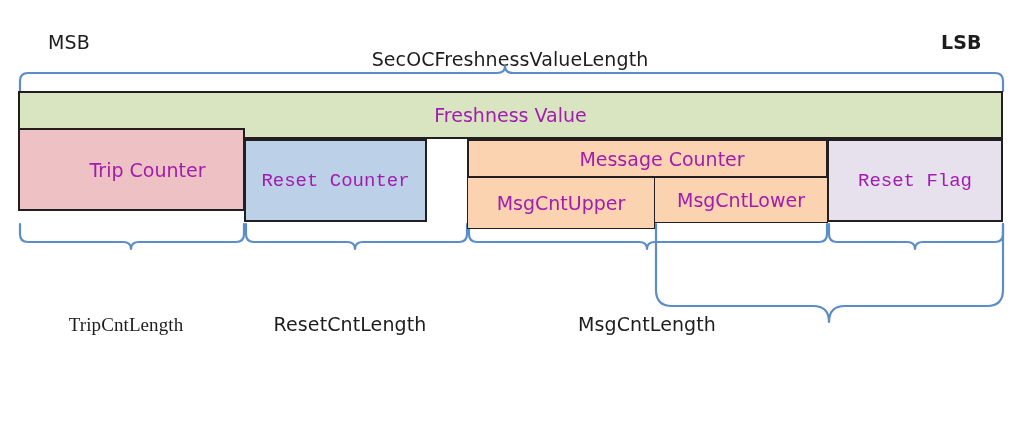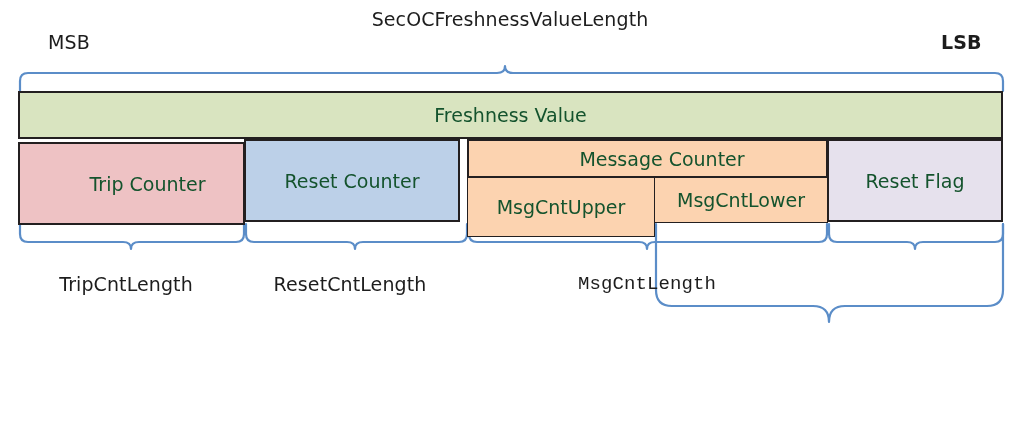--- a/index.html
+++ b/index.html
@@ -33,31 +33,32 @@
     position: absolute;
     white-space: nowrap;
     font-size: 19px;
     line-height: 1;
     color: #1d1d1d;
     letter-spacing: .1px;
   }
   .lbl.ctr {
     transform: translateX(-50%);
     text-align: center;
+    margin-top: 40px;
   }
   
   .block {
     position: absolute;
     box-sizing: border-box;
     border: 2px solid #231f20;
     display: flex;
     align-items: center;
     justify-content: center;
     font-size: 19px;
-    color: #14532d;
+    color: #a21caf;
     overflow: hidden;
   }
   .block span { pointer-events: none; }
   .thin { border-width: 1.6px; }
 </style>
 </head>
 <body style="background: rgb(255, 255, 255);">
 
 <div id="stage">
 
@@ -81,45 +82,45 @@
       <path d="M829,224 L829,234 Q829,242 837,242 L907,242 Q915,242 915,249 Q915,242 923,242 L995,242 Q1003,242 1003,234 L1003,224"></path>
 
       <path d="M656,224 L656,290 Q656,306 672,306 L813,306 Q829,306 829,322 Q829,306 845,306 L987,306 Q1003,306 1003,290 L1003,224"></path>
     </g>
   </svg>
 
   <div class="block" style="left: 18px; top: 91px; width: 985px; height: 48px; background: rgb(217, 228, 192); border-color: rgb(35, 31, 32);">
     <span>Freshness Value</span>
   </div>
 
-  <div class="block" style="left: 18px; top: 142px; width: 227px; height: 83px; background: rgb(238, 194, 196); border-color: rgb(35, 31, 32); padding-left: 32px;">
+  <div class="block" style="left: 18px; top: 128px; width: 227px; height: 83px; background: rgb(238, 194, 196); border-color: rgb(35, 31, 32); padding-left: 32px;">
     <span>Trip Counter</span>
   </div>
 
-  <div class="block" style="left: 244px; top: 139px; width: 216px; height: 83px; background: rgb(188, 208, 232); border-color: rgb(35, 31, 32);">
+  <div class="block" style="left: 244px; top: 139px; width: 183px; height: 83px; background: rgb(188, 208, 232); border-color: rgb(35, 31, 32); font-family: Liberation Mono, monospace;">
     <span>Reset Counter</span>
   </div>
 
   <div class="block" style="left: 467px; top: 139px; width: 361px; height: 39px; background: rgb(252, 211, 176); border-color: rgb(35, 31, 32); padding-left: 29px;">
     <span>Message Counter</span>
   </div>
 
-  <div class="block thin" style="left: 467px; top: 177px; width: 188px; height: 60px; background: rgb(252, 211, 176); border-color: rgb(35, 31, 32);">
+  <div class="block thin" style="left: 467px; top: 177px; width: 188px; height: 52px; background: rgb(252, 211, 176); border-color: rgb(35, 31, 32);">
     <span>MsgCntUpper</span>
   </div>
 
   <div class="block thin" style="left: 654px; top: 177px; width: 174px; height: 46px; background: rgb(252, 211, 176); border-color: rgb(35, 31, 32);">
     <span>MsgCntLower</span>
   </div>
 
-  <div class="block" style="left: 827px; top: 139px; width: 176px; height: 83px; background: rgb(230, 225, 237); border-color: rgb(35, 31, 32);">
+  <div class="block" style="left: 827px; top: 139px; width: 176px; height: 83px; background: rgb(230, 225, 237); border-color: rgb(35, 31, 32); font-family: Liberation Mono, monospace;">
     <span>Reset Flag</span>
   </div>
 
-  <div class="lbl ctr" style="left:126px; top:275px;">TripCntLength</div>
+  <div class="lbl ctr" style="left:126px; top:275px;font-family:Liberation Serif, serif;">TripCntLength</div>
 
   <div class="lbl ctr" style="left:350px; top:275px;text-align:right;">ResetCntLength</div>
 
-  <div class="lbl ctr" style="left:647px; top:275px;font-family:Liberation Mono, monospace;">MsgCntLength</div>
+  <div class="lbl ctr" style="left:647px; top:275px;">MsgCntLength</div>
 
 
 
 </div>
 
 </body></html>

